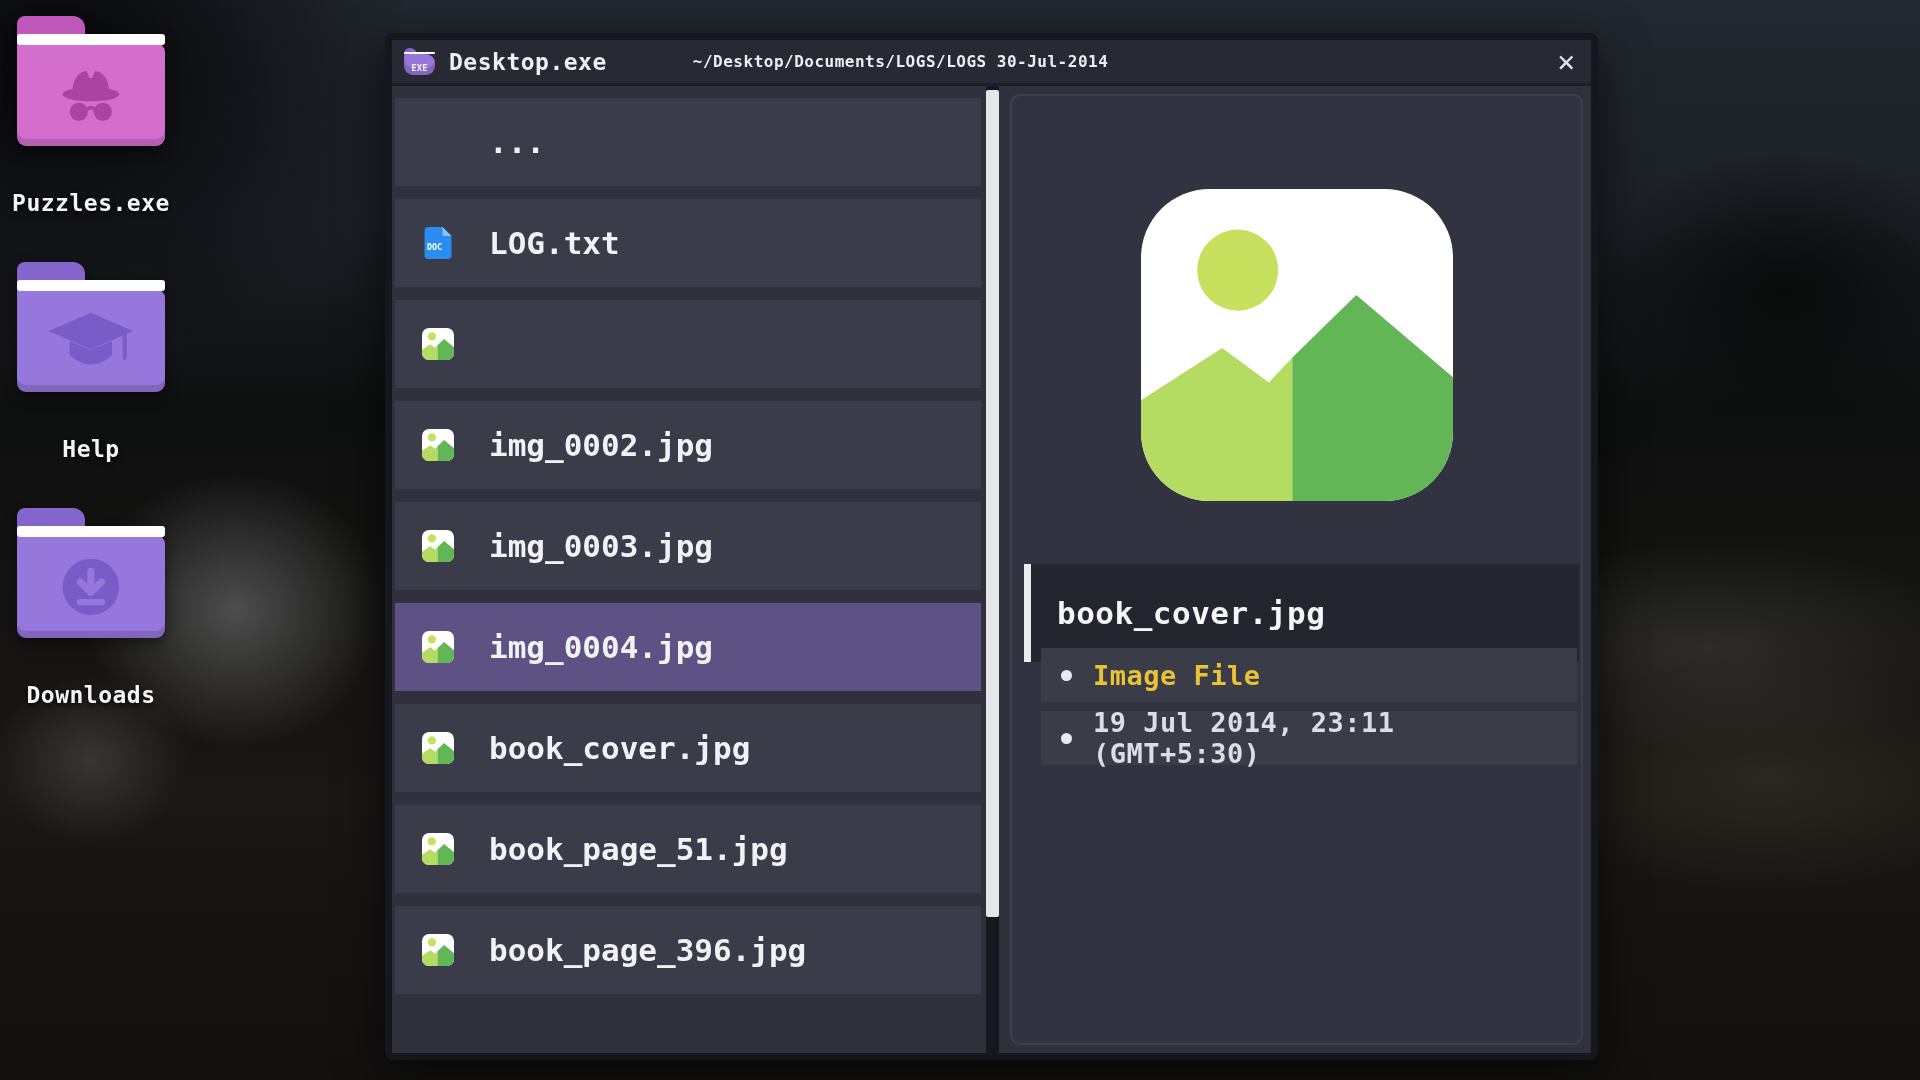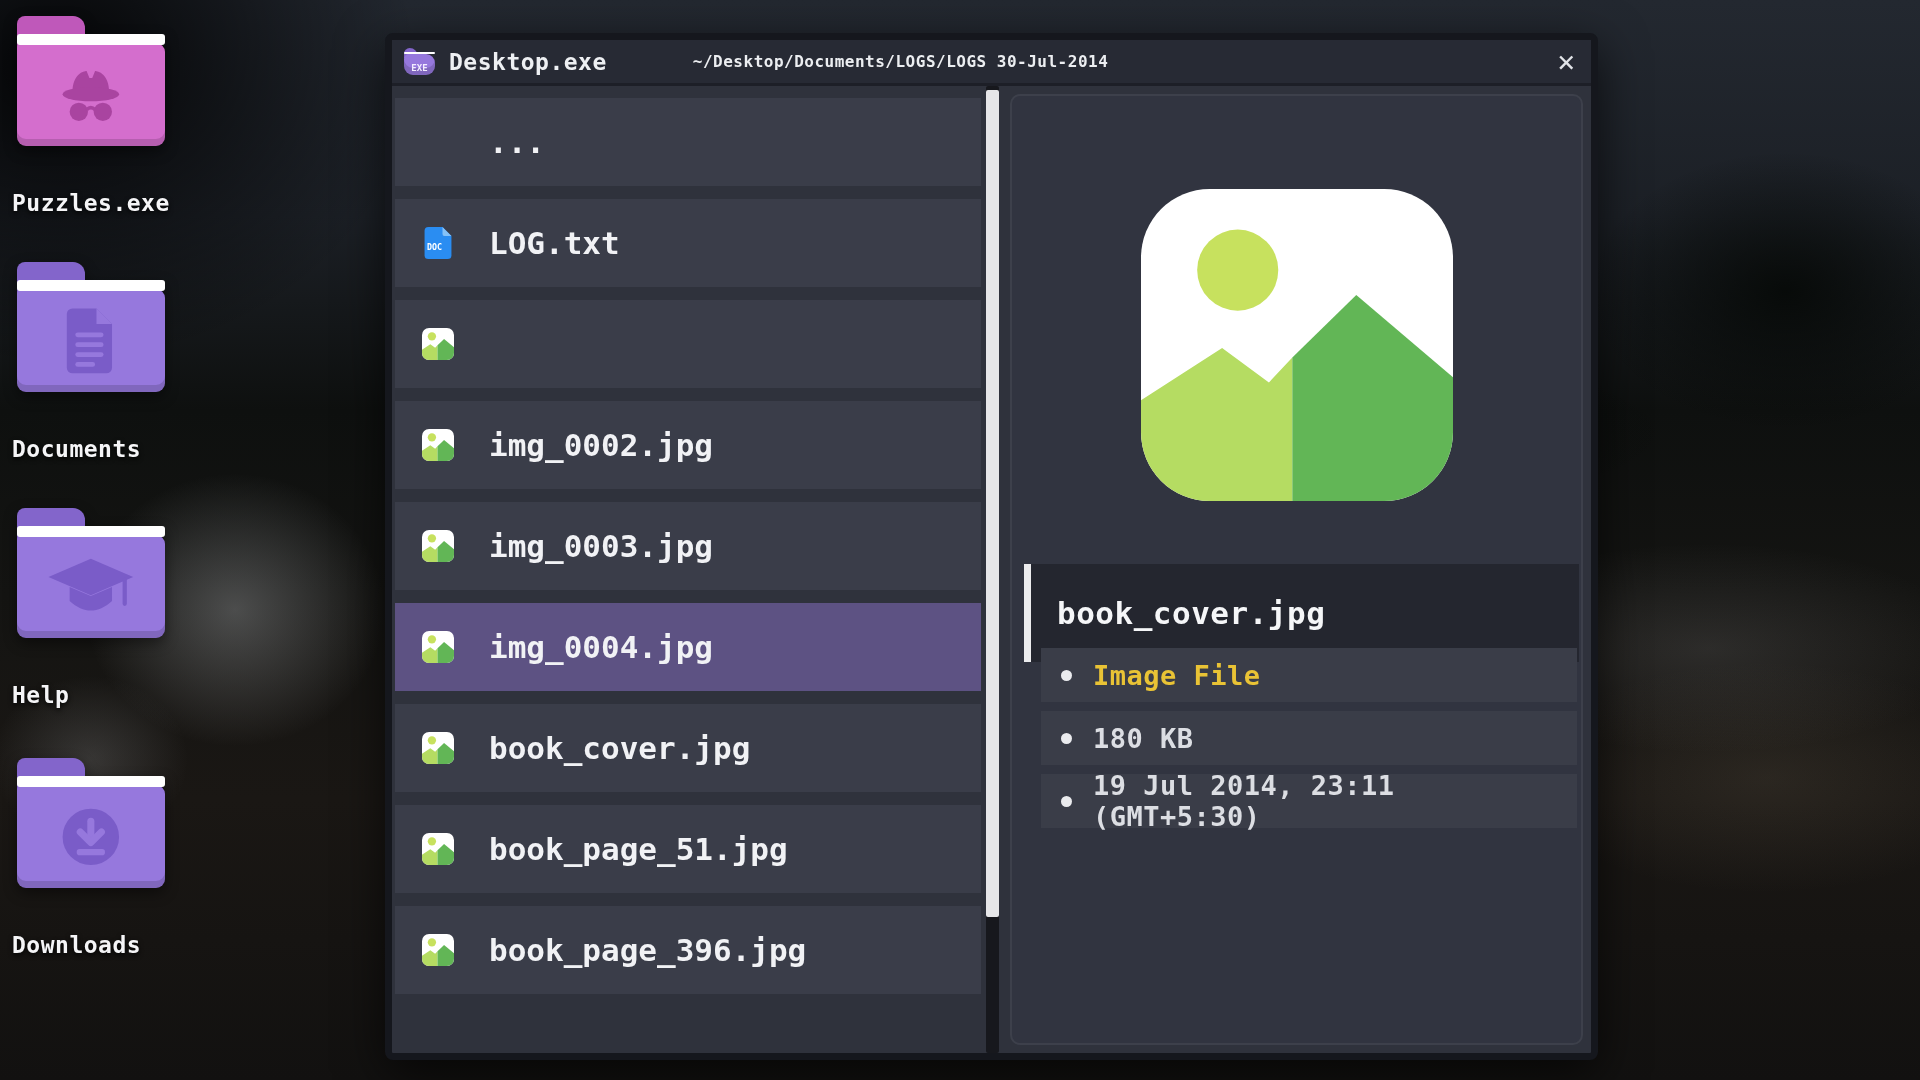--- a/index.html
+++ b/index.html
@@ -20,21 +20,21 @@
 
   
   .desktop-icons { position:absolute; left:0; top:0; width:320px; height:1080px; }
   .desktop-icon { position:absolute; left:12px; width:158px; cursor:default; }
   .desktop-icon:nth-child(1){ top:16px; }
   .desktop-icon:nth-child(2){ top:262px; }
   .desktop-icon:nth-child(3){ top:508px; }
   .desktop-icon:nth-child(4){ top:758px; }
   .desktop-icon .folder { width:148px; height:130px; margin:0 auto; filter:drop-shadow(0 5px 7px rgba(0,0,0,0.45)); }
   .desktop-icon-label {
-    margin-top:44px; text-align:left; color:#f5f5f7; font-size:23px;
+    margin-top:44px; text-align:center; color:#f5f5f7; font-size:23px;
     letter-spacing:0.5px; text-shadow:0 2px 5px rgba(0,0,0,0.9);
   }
 
   
   .folder { position:relative; }
   .folder-purple { --fbody:#9678dd; --ftab:#8365cb; --fglyph:#7a5cc8; }
   .folder-pink   { --fbody:#d46ecd; --ftab:#bf58ba; --fglyph:#a944a0; }
   .f-tab   { position:absolute; left:0; top:0; width:46%; height:36%; background:var(--ftab);
              border-radius:8px 12px 0 0; }
   .f-stripe{ position:absolute; left:0; top:13.5%; width:100%; height:8.5%; background:#ffffff;
@@ -118,39 +118,20 @@
     <circle cx="40.5" cy="36" r="6.5" fill="currentColor"></circle>
     <path d="M29 34.5 Q32 31.5 35 34.5" stroke="currentColor" stroke-width="2.6" fill="none"></path>
   </svg>
 </span>
         </span>
       <span class="f-stripe"></span>
     </div>
     <div class="desktop-icon-label">Puzzles.exe</div>
   </div>
 
-  <div class="desktop-icon folder-purple">
-    <div class="folder">
-      <span class="f-tab"></span>
-      <span class="f-body">
-          <span class="f-glyph">
-  <svg viewBox="0 0 44 48">
-    <path d="M9 1 H26 L37 12 V43 A4 4 0 0 1 33 47 H9 A4 4 0 0 1 5 43 V5 A4 4 0 0 1 9 1 Z" fill="currentColor"></path>
-    <path d="M26 1 L37 12 H26 Z" fill="var(--fbody)"></path>
-    <rect x="11" y="18" width="20" height="3.4" rx="1.7" fill="var(--fbody)"></rect>
-    <rect x="11" y="25" width="20" height="3.4" rx="1.7" fill="var(--fbody)"></rect>
-    <rect x="11" y="32" width="20" height="3.4" rx="1.7" fill="var(--fbody)"></rect>
-    <rect x="11" y="39" width="14" height="3.4" rx="1.7" fill="var(--fbody)"></rect>
-  </svg>
-</span>
-        </span>
-      <span class="f-stripe"></span>
-    </div>
-    <div class="desktop-icon-label">Documents</div>
-  </div>
 
   <div class="desktop-icon folder-purple">
     <div class="folder">
       <span class="f-tab"></span>
       <span class="f-body">
           <span class="f-glyph">
   <svg viewBox="0 0 64 48">
     <path d="M32 4 L62 17 L32 30 L2 17 Z" fill="currentColor"></path>
     <path d="M17 24 V34 C27 43 37 43 47 34 V24 L32 30.5 Z" fill="currentColor"></path>
     <path d="M56 19 V36" stroke="currentColor" stroke-width="3" stroke-linecap="round"></path>
@@ -372,24 +353,20 @@
 </div>
       <div class="preview-title">
         <span>book_cover.jpg</span>
       </div>
       <div class="detail-list">
   <div class="detail-row highlight">
     <span class="bullet"></span>
     <span class="detail-text">Image File</span>
   </div>
 
-  <div class="detail-row">
-    <span class="bullet"></span>
-    <span class="detail-text">180 KB</span>
-  </div>
 
   <div class="detail-row">
     <span class="bullet"></span>
     <span class="detail-text">19 Jul 2014, 23:11 (GMT+5:30)</span>
   </div>
 </div>
     </div>
   </div>
 </div>
 

